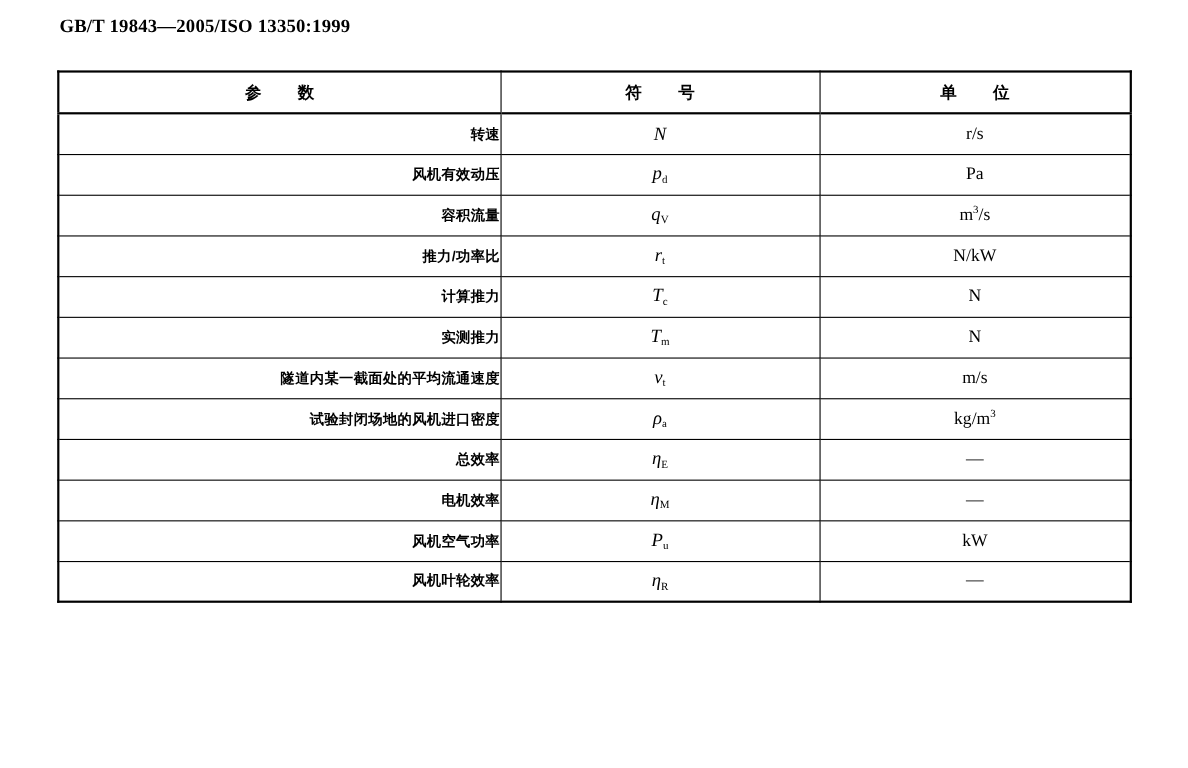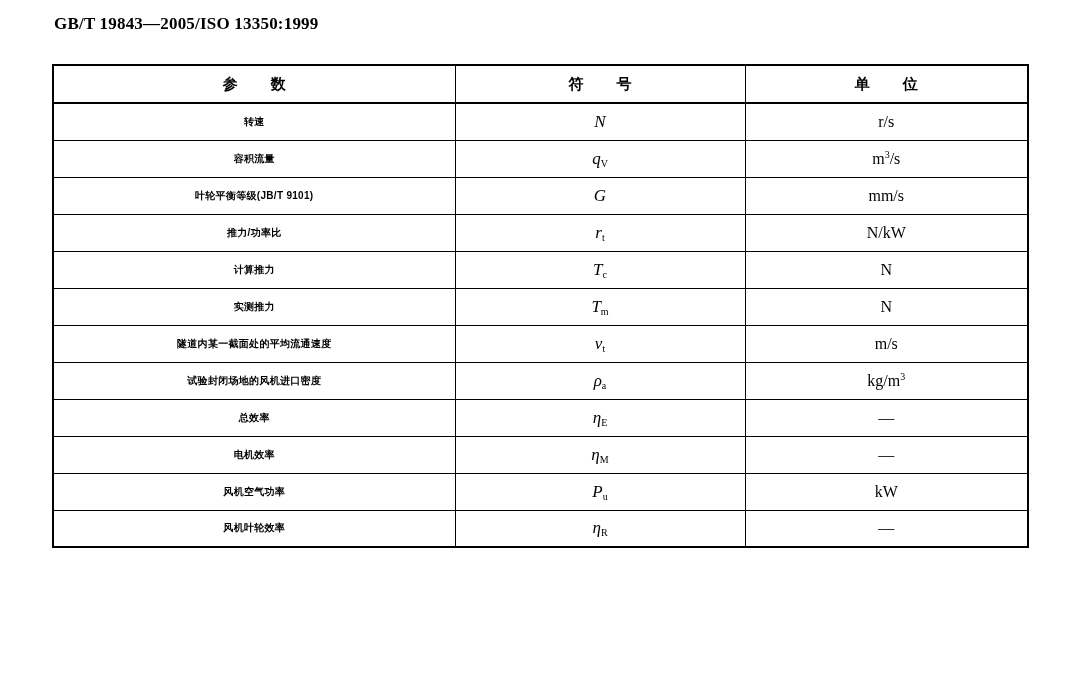--- a/index.html
+++ b/index.html
@@ -60,24 +60,24 @@
     font-size: 15px;
     font-weight: bold;
     border-bottom: 2px solid #000000 !important;
   }
   thead .sp {
     letter-spacing: 9px;
     padding-left: 9px;
   }
   tbody tr { height: 37px; }
   td.param-cell {
-    text-align: center;
+    text-align: right;
     padding-left: 26px;
     font-family: "Liberation Sans", sans-serif;
-    font-size: 10px;
+    font-size: 13px;
     font-weight: bold;
     letter-spacing: 0.3px;
   }
   td.symbol-cell {
     text-align: center;
     font-family: "Liberation Serif", serif;
     font-size: 17px;
     font-style: italic;
   }
   td.unit-cell {
@@ -127,28 +127,28 @@
           </td>
         </tr>
       </thead>
       <tbody id="table-body">
           <tr>
             <td class="param-cell">转速</td>
             <td class="symbol-cell"><span class="sym">N</span></td>
             <td class="unit-cell"><span class="unit">r/s</span></td>
           </tr>
           <tr>
+            <td class="param-cell">风机有效动压</td>
+            <td class="symbol-cell"><span class="sym">p<sub>d</sub></span></td>
+            <td class="unit-cell"><span class="unit">Pa</span></td>
+          </tr>
+          <tr>
             <td class="param-cell">容积流量</td>
             <td class="symbol-cell"><span class="sym">q<sub>V</sub></span></td>
             <td class="unit-cell"><span class="unit">m<sup>3</sup>/s</span></td>
-          </tr>
-          <tr>
-            <td class="param-cell">叶轮平衡等级(JB/T 9101)</td>
-            <td class="symbol-cell"><span class="sym">G</span></td>
-            <td class="unit-cell"><span class="unit">mm/s</span></td>
           </tr>
           <tr>
             <td class="param-cell">推力/功率比</td>
             <td class="symbol-cell"><span class="sym">r<sub>t</sub></span></td>
             <td class="unit-cell"><span class="unit">N/kW</span></td>
           </tr>
           <tr>
             <td class="param-cell">计算推力</td>
             <td class="symbol-cell"><span class="sym">T<sub>c</sub></span></td>
             <td class="unit-cell"><span class="unit">N</span></td>

